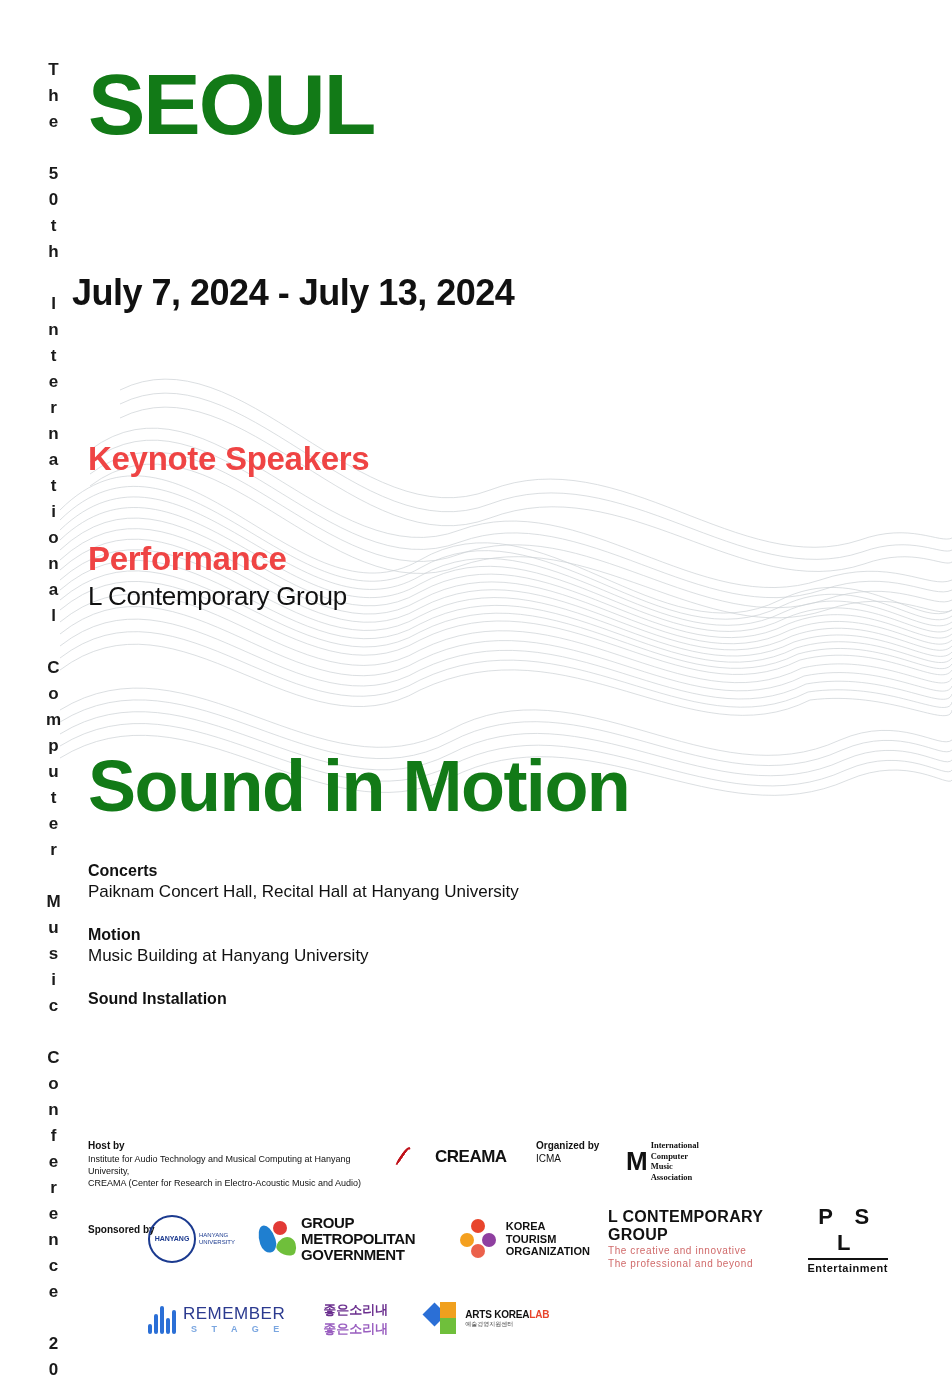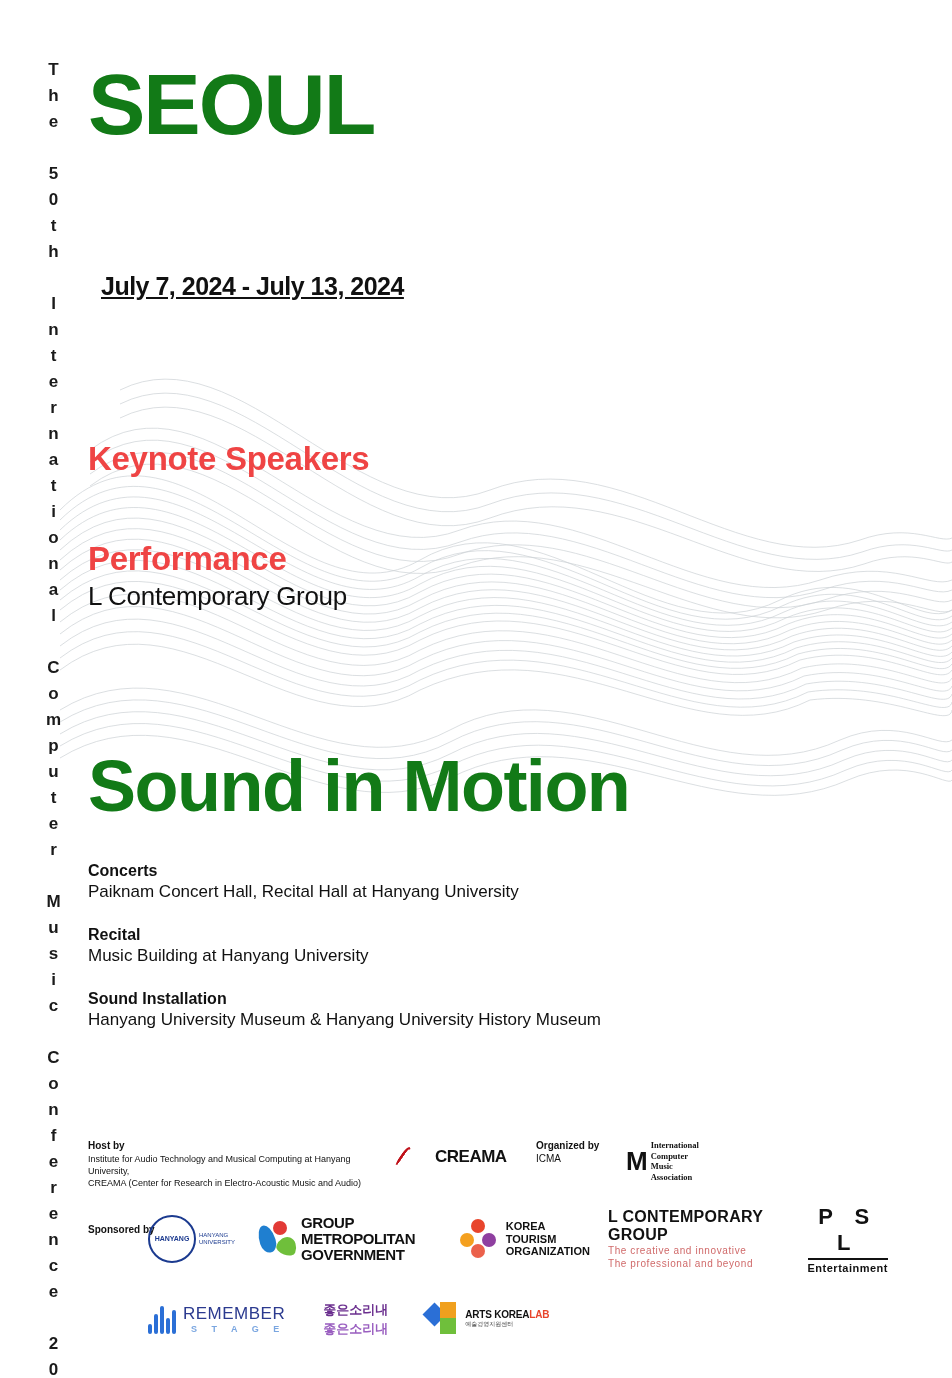--- a/index.html
+++ b/index.html
@@ -52,27 +52,26 @@
     font-size: 86px;
     font-weight: 700;
     color: #127a17;
     line-height: 0.95;
     letter-spacing: -2px;
     margin: 0;
   }
   .bigtitle.line2 { margin-top: 12px; }
   #dates {
     position: absolute;
-    left: 101px;
+    left: 72px;
     top: 272px;
-    font-size: 25px;
+    font-size: 36px;
     font-weight: 700;
     color: #111;
     letter-spacing: -0.5px;
-    text-decoration: underline;
   }
 
   #keynote-block { position: absolute; left: 88px; top: 440px; }
   .sec-head {
     font-size: 33px;
     font-weight: 700;
     color: #ef4444;
     margin: 0 0 3px 0;
     letter-spacing: -0.3px;
   }
@@ -316,24 +315,23 @@
   <div id="performance-block">
     <p class="sec-head">Performance</p>
     <p class="sec-body">L Contemporary Group</p>
   </div>
 
   <div id="slogan">Sound in Motion</div>
 
   <div id="venues">
     <p class="venue-head">Concerts</p>
     <p class="venue-body">Paiknam Concert Hall, Recital Hall at Hanyang University</p>
-    <p class="venue-head">Recital</p>
+    <p class="venue-head">Motion</p>
     <p class="venue-body">Music Building at Hanyang University</p>
     <p class="venue-head">Sound Installation</p>
-    <p class="venue-body">Hanyang University Museum &amp; Hanyang University History Museum</p>
   </div>
 
   <div id="host-row">
     <div class="host-text">
       <p class="host-label">Host by</p>
       <p class="host-lines">Institute for Audio Technology and Musical Computing at Hanyang University,</p>
       <p class="host-lines">CREAMA (Center for Research in Electro-Acoustic Music and Audio)</p>
     </div>
 
     <div class="creama-logo">

